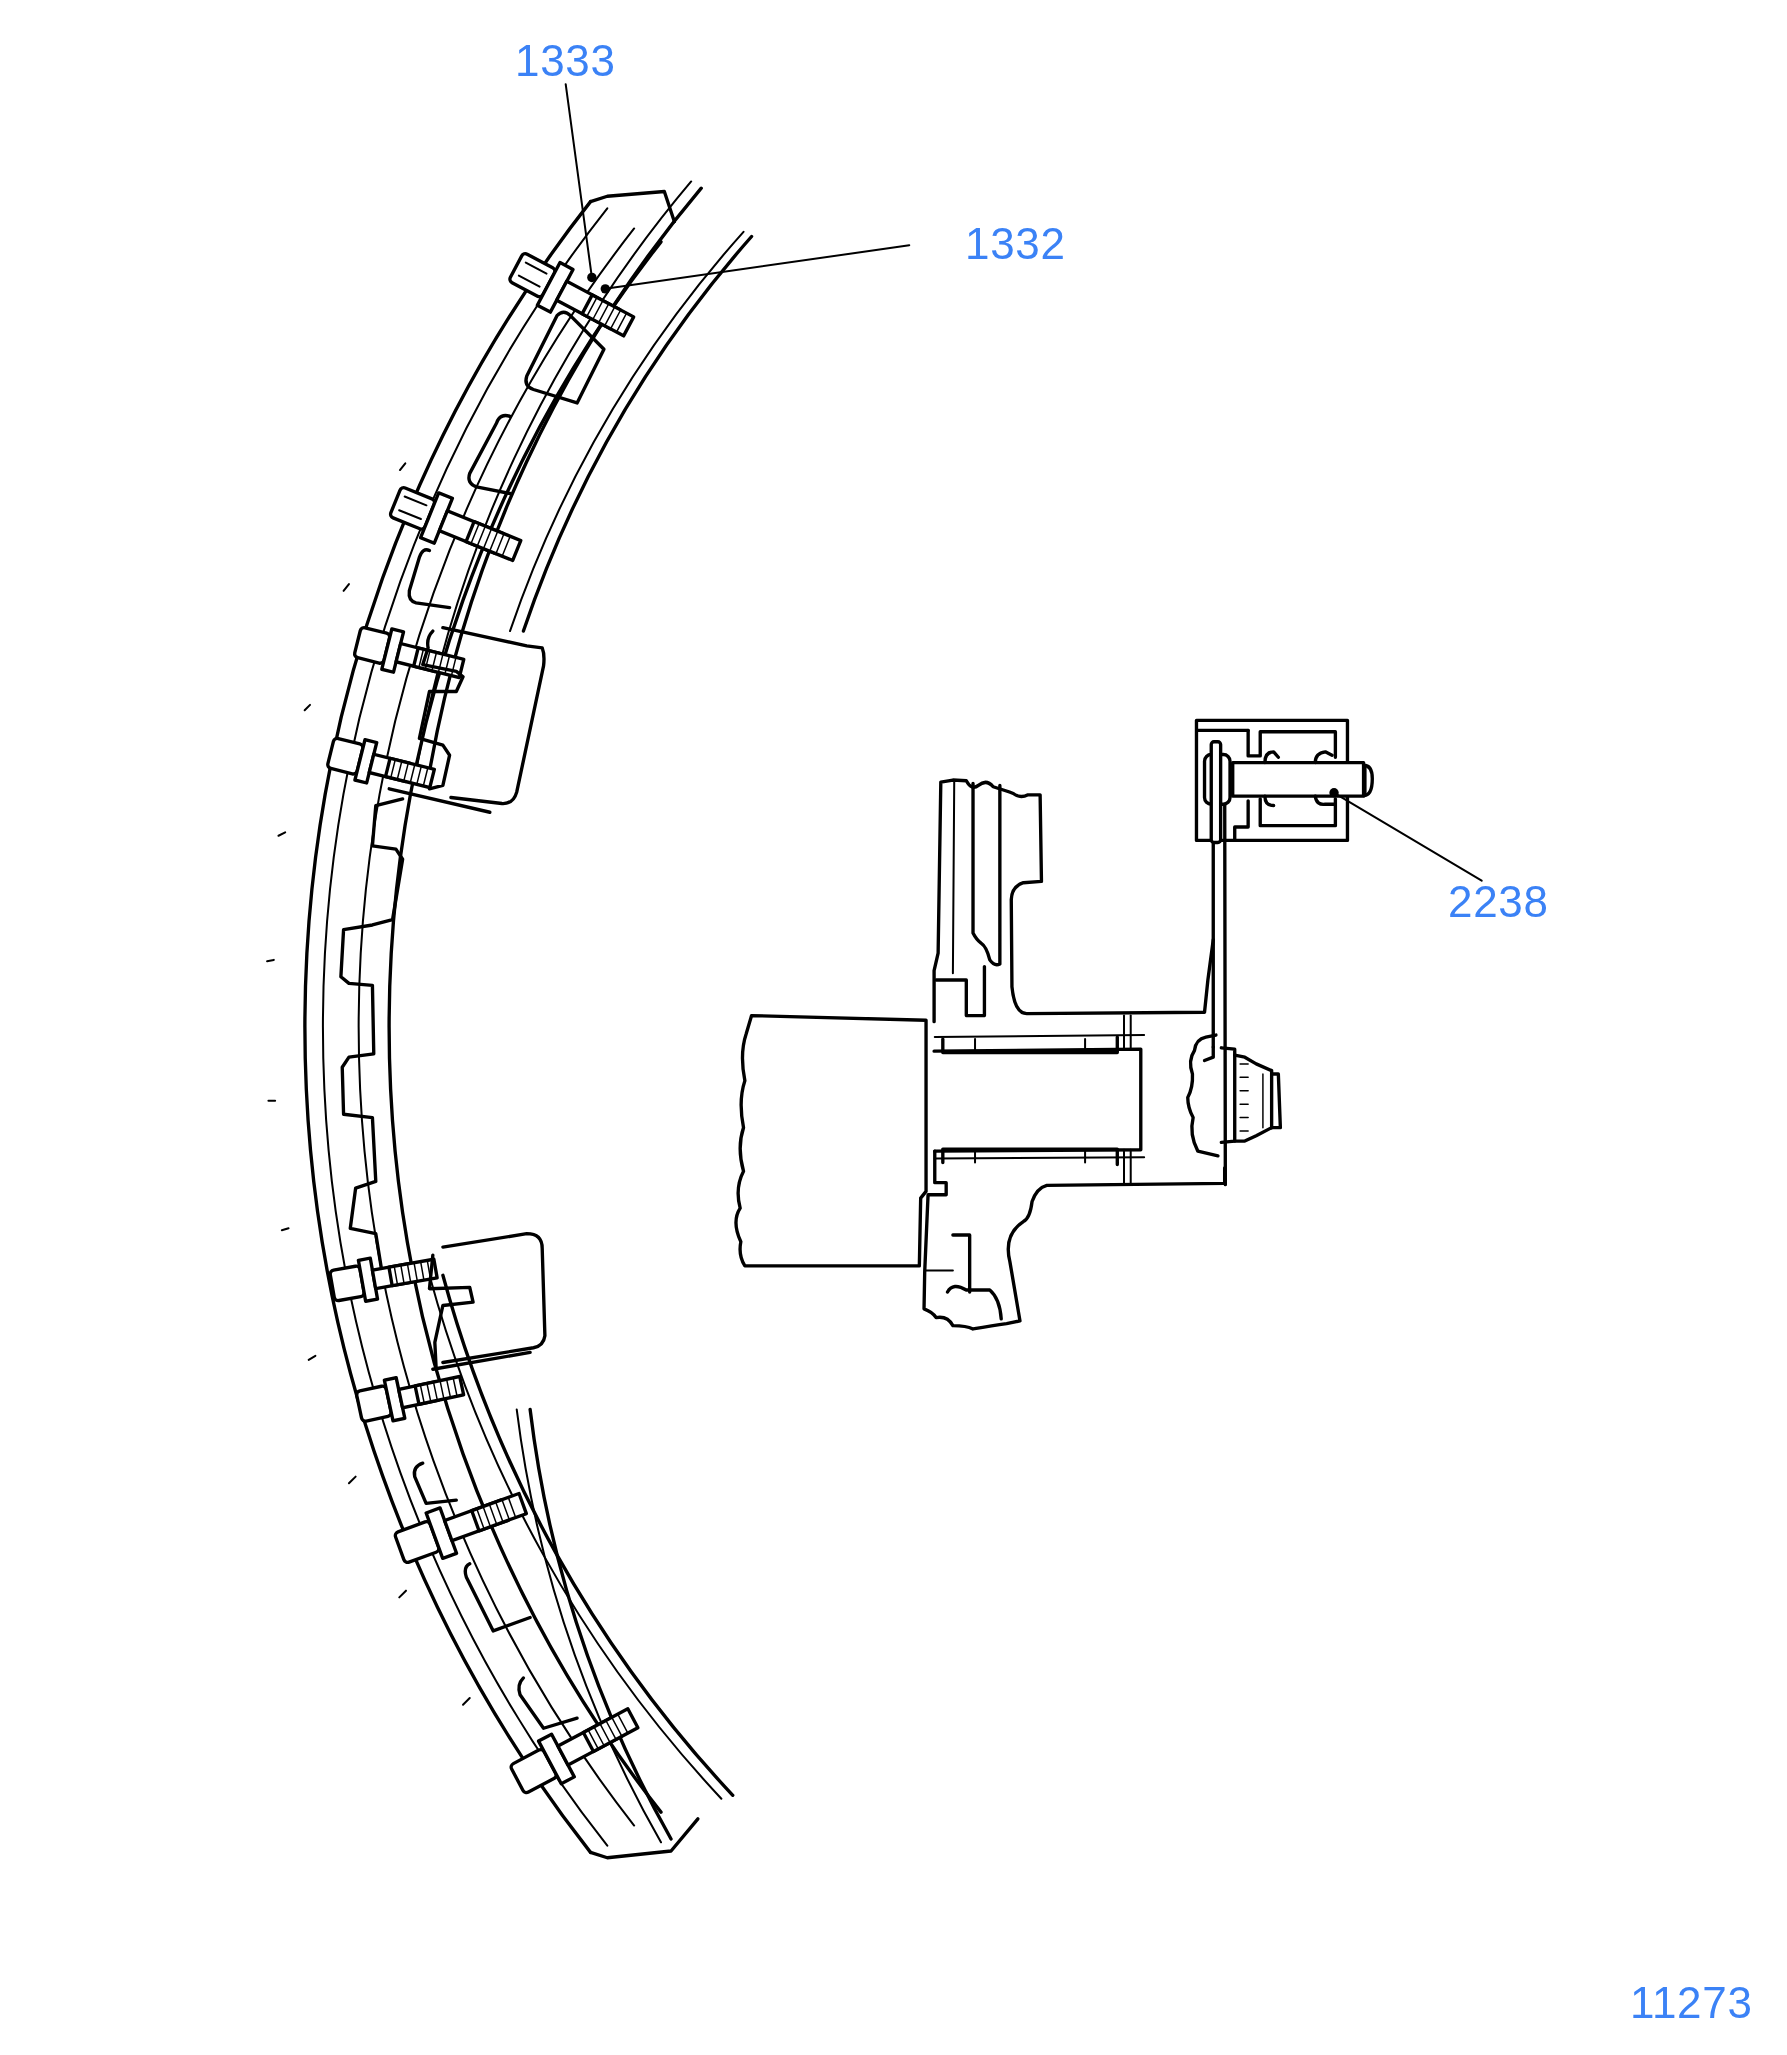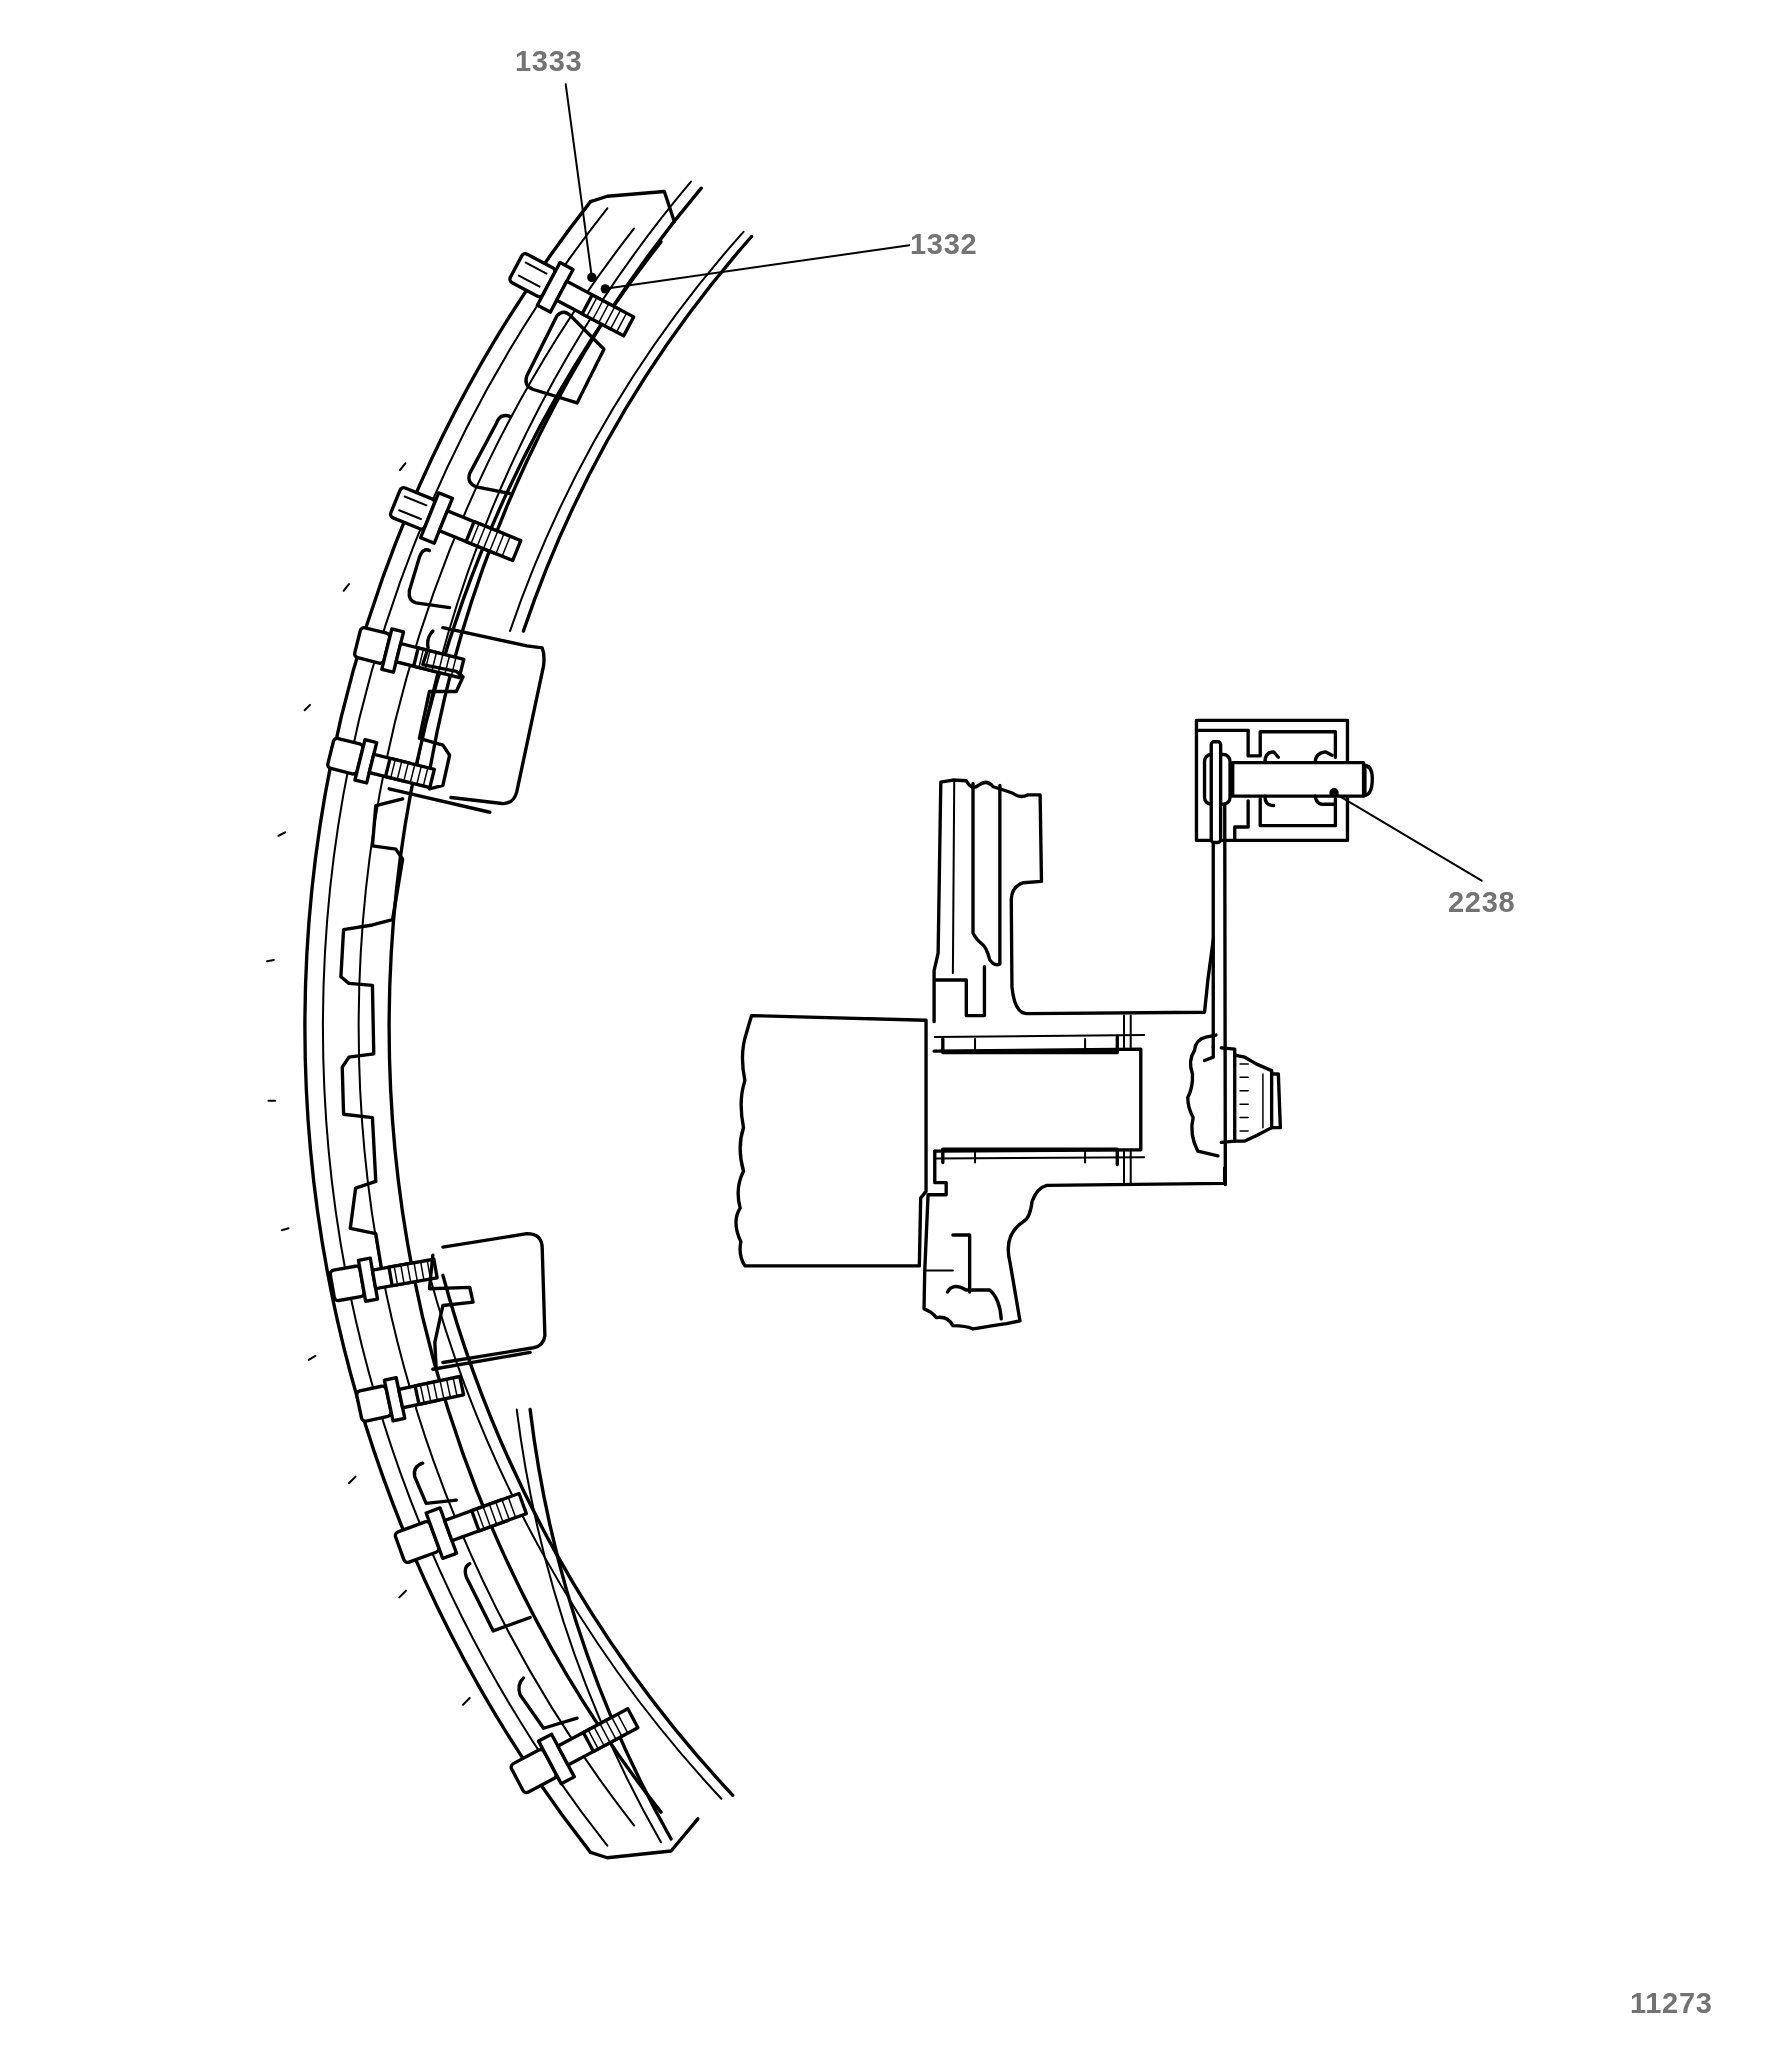--- a/index.html
+++ b/index.html
@@ -6,26 +6,25 @@
   body { width: 1787px; height: 2056px; position: relative; overflow: hidden; }
   #drawing { position: absolute; left: 0; top: 0; width: 1787px; height: 2056px; }
   .ln { fill: none; stroke: #000; stroke-width: 5; stroke-linejoin: round; stroke-linecap: round; }
   .thin { fill: none; stroke: #000; stroke-width: 3; stroke-linejoin: round; stroke-linecap: round; }
   .hair { fill: none; stroke: #000; stroke-width: 2.2; stroke-linecap: round; }
   .fillw { fill: #fff; stroke: #000; stroke-width: 5; stroke-linejoin: round; }
   .dot { fill: #000; }
   .callout {
     position: absolute;
     font-family: "Liberation Sans", "DejaVu Sans", sans-serif;
-    font-size: 29px;
+    font-size: 44px;
     line-height: 36px;
-    color: #737373;
+    color: #3b82f6;
     letter-spacing: 0.7px;
     white-space: nowrap;
-    font-weight: bold;
   }
 </style>
 </head>
 <body>
 
 <svg id="drawing" viewBox="0 0 2663 3063" xmlns="http://www.w3.org/2000/svg">
 
   <g>
 
     <path class="ln" d="M 880 300 A 1990 1990 0 0 0 880 2760"></path>
@@ -284,16 +283,16 @@
     <line class="thin" x1="843" y1="125" x2="882" y2="413"></line>
     <circle class="dot" cx="882" cy="413" r="7"></circle>
     <line class="thin" x1="1355" y1="365" x2="902" y2="430"></line>
     <circle class="dot" cx="902" cy="430" r="7"></circle>
     <line class="thin" x1="2208" y1="1312" x2="1988" y2="1181"></line>
     <circle class="dot" cx="1988" cy="1181" r="7"></circle>
   </g>
 </svg>
 
 <div class="callout" style="left:515px; top:43px;">1333</div>
-<div class="callout" style="left:910px; top:226px;">1332</div>
+<div class="callout" style="left:965px; top:226px;">1332</div>
 <div class="callout" style="left:1448px; top:884px;">2238</div>
 <div class="callout" style="left:1630px; top:1985px;">11273</div>
 
 
 </body></html>

